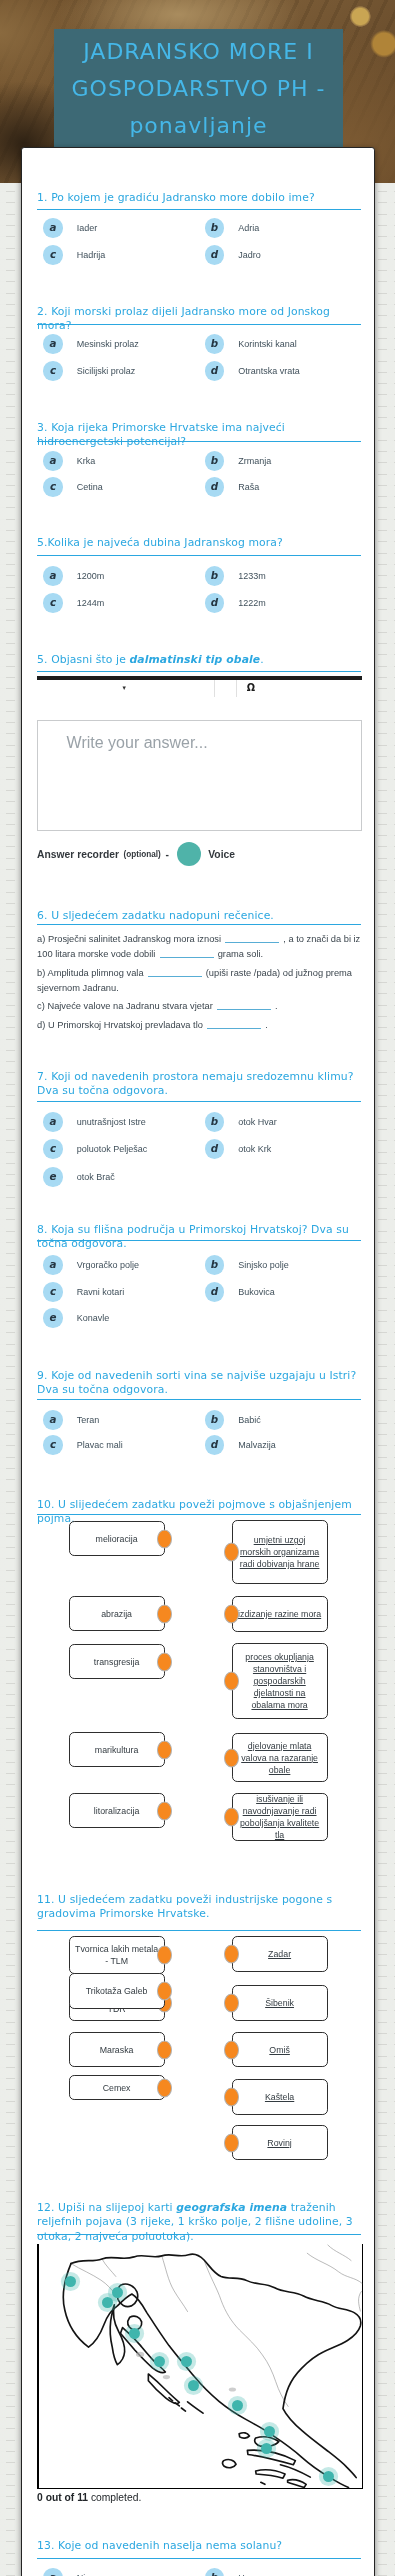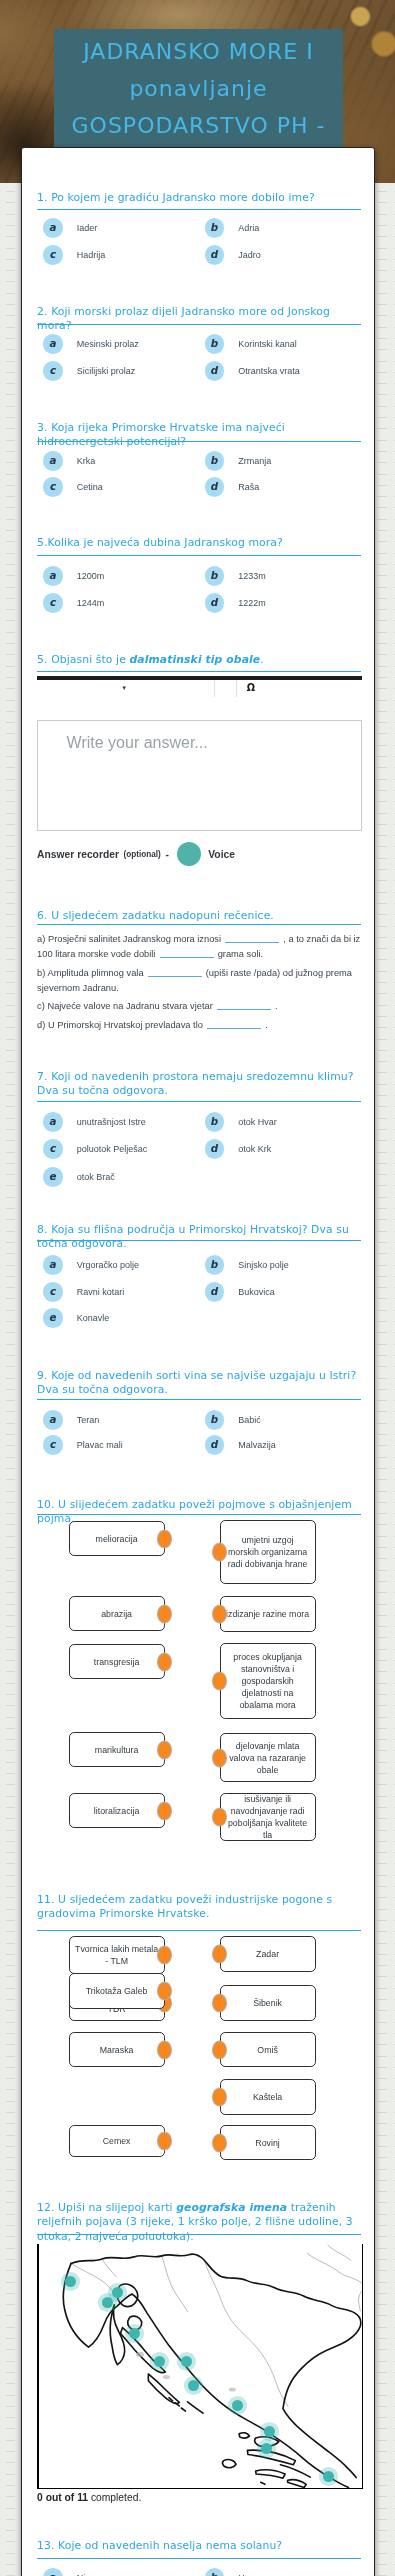--- a/index.html
+++ b/index.html
@@ -79,21 +79,21 @@
   .fillp{position:absolute;left:15.5px;width:327px;margin:0;
     font-size:9.3px;line-height:14.7px;font-weight:500;color:#3c464e;}
   .blank{display:inline-block;width:54px;height:8.2px;border-bottom:1px solid #58add5;margin:0 4.1px;vertical-align:-1px;}
   
   .mbox{
     position:absolute;width:96px;border:0.8px solid #2e2e2e;border-radius:5.2px;background:#fff;
     display:flex;align-items:center;justify-content:center;text-align:center;
     font-size:8.8px;line-height:12px;font-weight:500;color:#333b41;padding:2.1px 5.2px;
   }
   .mbox.mleft{left:47px;}
-  .mbox.mright{left:198px;}
+  .mbox.mright{left:210px;text-decoration:underline;}
   .mdot{
     position:absolute;width:15.5px;height:19px;border-radius:50%;
     background:#f6881f;border:1px solid #b3b3b3;top:50%;transform:translateY(-50%);cursor:pointer;
   }
   .mbox.mleft  .mdot{right:-8.8px;}
   .mbox.mright .mdot{left:-8.8px;}
   
   .map{position:absolute;left:15.5px;top:2096px;width:326px;height:245px;background:#fff;
     border-left:2.1px solid #000;border-right:1px solid #000;border-bottom:1px solid #000;}
   .map svg{position:absolute;left:0;top:0;}
@@ -103,22 +103,22 @@
   .status{position:absolute;left:15.5px;top:2344px;margin:0;font-size:10.3px;color:#22262a;}
   .status b{font-weight:700;}
 </style>
 </head>
 <body>
 
 <div class="hero"></div>
 
 <header class="header-box">
   <div class="hline">JADRANSKO MORE I</div>
+  <div class="hline">GOSPODARSTVO PH -</div>
   <div class="hline">ponavljanje</div>
-  <div class="hline">GOSPODARSTVO PH -</div>
 </header>
 
 <main class="card">
 
   <h2 class="qtitle" style="top:43px">1. Po kojem je gradiću Jadransko more dobilo ime?</h2>
   <div class="uline" style="top:61px"></div>
   <div class="opt optA" style="top:70px">
     <span class="circ">a</span>
     <span class="olbl">Iader</span>
   </div>
@@ -354,21 +354,21 @@
       <span class="mdot"></span>
     </div>
   <div class="mbox mleft" style="top:1825px;height:36px">
       <span>Trikotaža Galeb</span>
       <span class="mdot"></span>
     </div>
   <div class="mbox mright" style="top:1931px;height:36px">
       <span>Kaštela</span>
       <span class="mdot"></span>
     </div>
-  <div class="mbox mleft" style="top:1977px;height:32px">
+  <div class="mbox mleft" style="top:1927px;height:25px">
       <span>Cemex</span>
       <span class="mdot"></span>
     </div>
   <div class="mbox mright" style="top:1977px;height:35px">
       <span>Rovinj</span>
       <span class="mdot"></span>
     </div>
 
   <h2 class="qtitle" style="top:2053px"><span>12. Upiši na slijepoj karti </span><b class="tb">geografska imena</b><span> traženih reljefnih pojava (3 rijeke, 1 krško polje,  2 flišne udoline, 3 otoka, 2 najveća poluotoka).</span></h2>
   <div class="uline" style="top:2086px"></div>

